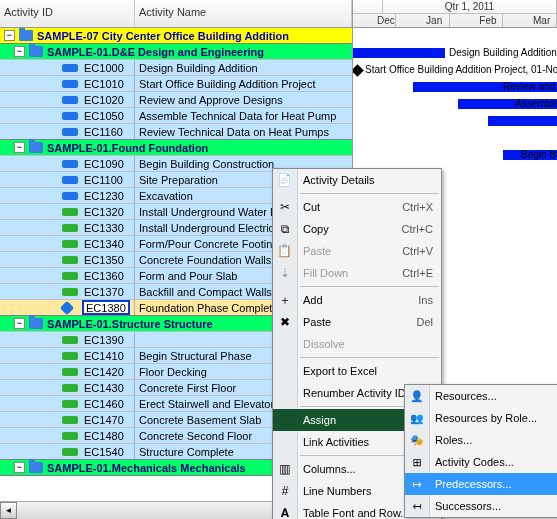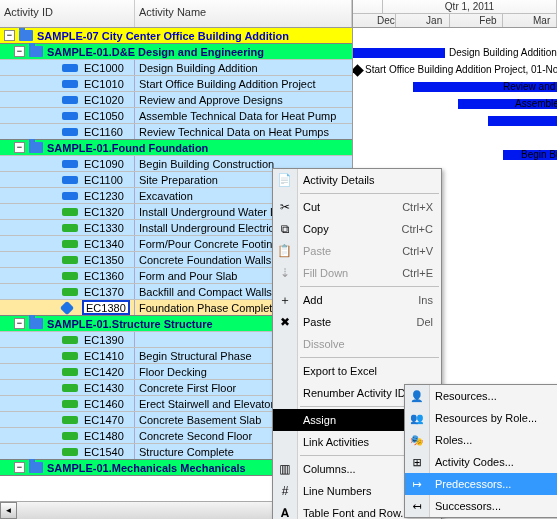--- a/index.html
+++ b/index.html
@@ -129,21 +129,21 @@
     box-shadow:2px 2px 4px rgba(0,0,0,.3);
     font-size:11px;
     z-index:10;
   }
   .ctx .strip { position:absolute; left:0; top:0; bottom:0; width:25px; background:#e8ecef; border-right:1px solid #d0d0d0;}
   .ctx-item { position:relative; height:22px; display:flex; align-items:center; padding-left:30px;}
   .ctx-item .ico { position:absolute; left:4px; width:16px; height:16px; display:flex; align-items:center; justify-content:center; font-size:12px;}
   .ctx-item .kb { margin-left:auto; margin-right:8px; color:#555;}
   .ctx-item.disabled { color:#999;}
   .ctx-sep { height:1px; background:#c0c0c0; margin:2px 2px 2px 27px;}
-  .ctx-item.hover { background:#000000; color:#fff;}
+  .ctx-item.hover { background:#14532d; color:#fff;}
   .ctx-item .arrow { margin-left:auto; margin-right:6px; font-size:9px;}
   .submenu {
     position:absolute;
     width:170px;
     background:#f4f4f4;
     border:1px solid #8a8a8a;
     box-shadow:2px 2px 4px rgba(0,0,0,.3);
     font-size:11px;
     z-index:11;
   }

